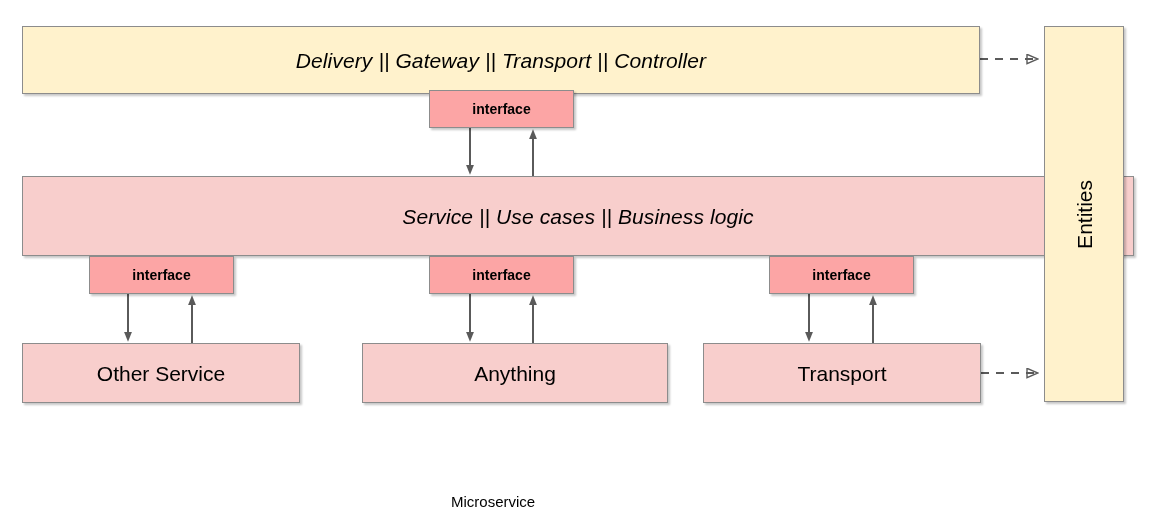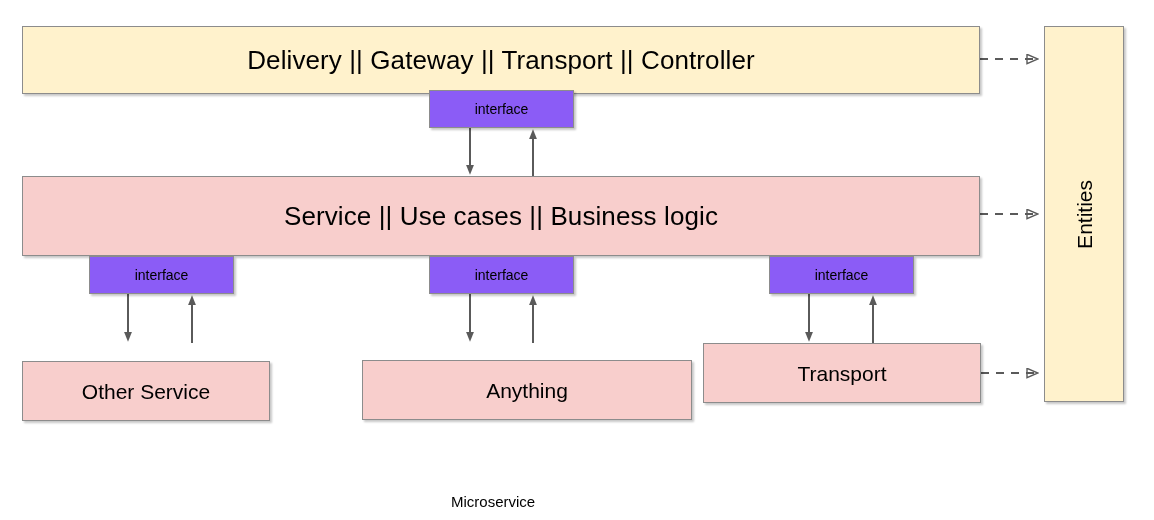--- a/index.html
+++ b/index.html
@@ -26,55 +26,56 @@
     box-sizing: border-box;
     border: 1px solid #8c8c8c;
     display: flex;
     align-items: center;
     justify-content: center;
     text-align: center;
     box-shadow: 2px 2px 2px rgba(0,0,0,0.22);
   }
   .node-yellow { background: #fff2cc; }
   .node-pink   { background: #f8cecc; }
-  .node-green  { background: #8b5cf6; }
+  .node-green  { background: #fca5a5; font-weight: bold; }
 
   .lbl-layer {
-    font-size: 26px;
+    font-size: 21px;
     line-height: 1;
     letter-spacing: 0.1px;
+    font-style: italic;
   }
   .lbl-component {
     font-size: 21px;
     line-height: 1;
   }
   .lbl-interface {
     font-size: 14px;
     line-height: 1;
   }
   .lbl-vertical {
     font-size: 21px;
     line-height: 1;
     writing-mode: vertical-rl;
     transform: rotate(180deg);
     white-space: nowrap;
   }
 
   
   #layer-delivery   { left: 22px;  top: 26px;  width: 958px; height: 68px; }
-  #layer-service    { left: 22px;  top: 176px; width: 958px; height: 80px; }
+  #layer-service    { left: 22px;  top: 176px; width: 1112px; height: 80px; }
   #node-entities    { left: 1044px; top: 26px; width: 80px;  height: 376px; }
 
   #iface-delivery   { left: 429px; top: 90px;  width: 145px; height: 38px; }
   #iface-other      { left: 89px;  top: 256px; width: 145px; height: 38px; }
   #iface-anything   { left: 429px; top: 256px; width: 145px; height: 38px; }
   #iface-repository { left: 769px; top: 256px; width: 145px; height: 38px; }
 
-  #node-other       { left: 22px;  top: 343px; width: 248px; height: 60px; margin-top: 18px; }
-  #node-anything    { left: 362px; top: 360px; width: 330px; height: 60px; }
+  #node-other       { left: 22px;  top: 343px; width: 278px; height: 60px; }
+  #node-anything    { left: 362px; top: 343px; width: 306px; height: 60px; }
   #node-repository  { left: 703px; top: 343px; width: 278px; height: 60px; }
 
   #anything-notes {
     position: absolute;
     left: 451px;
     top: 410px;
     font-size: 15px;
     line-height: 24px;
     color: #000000;
     text-align: left;

